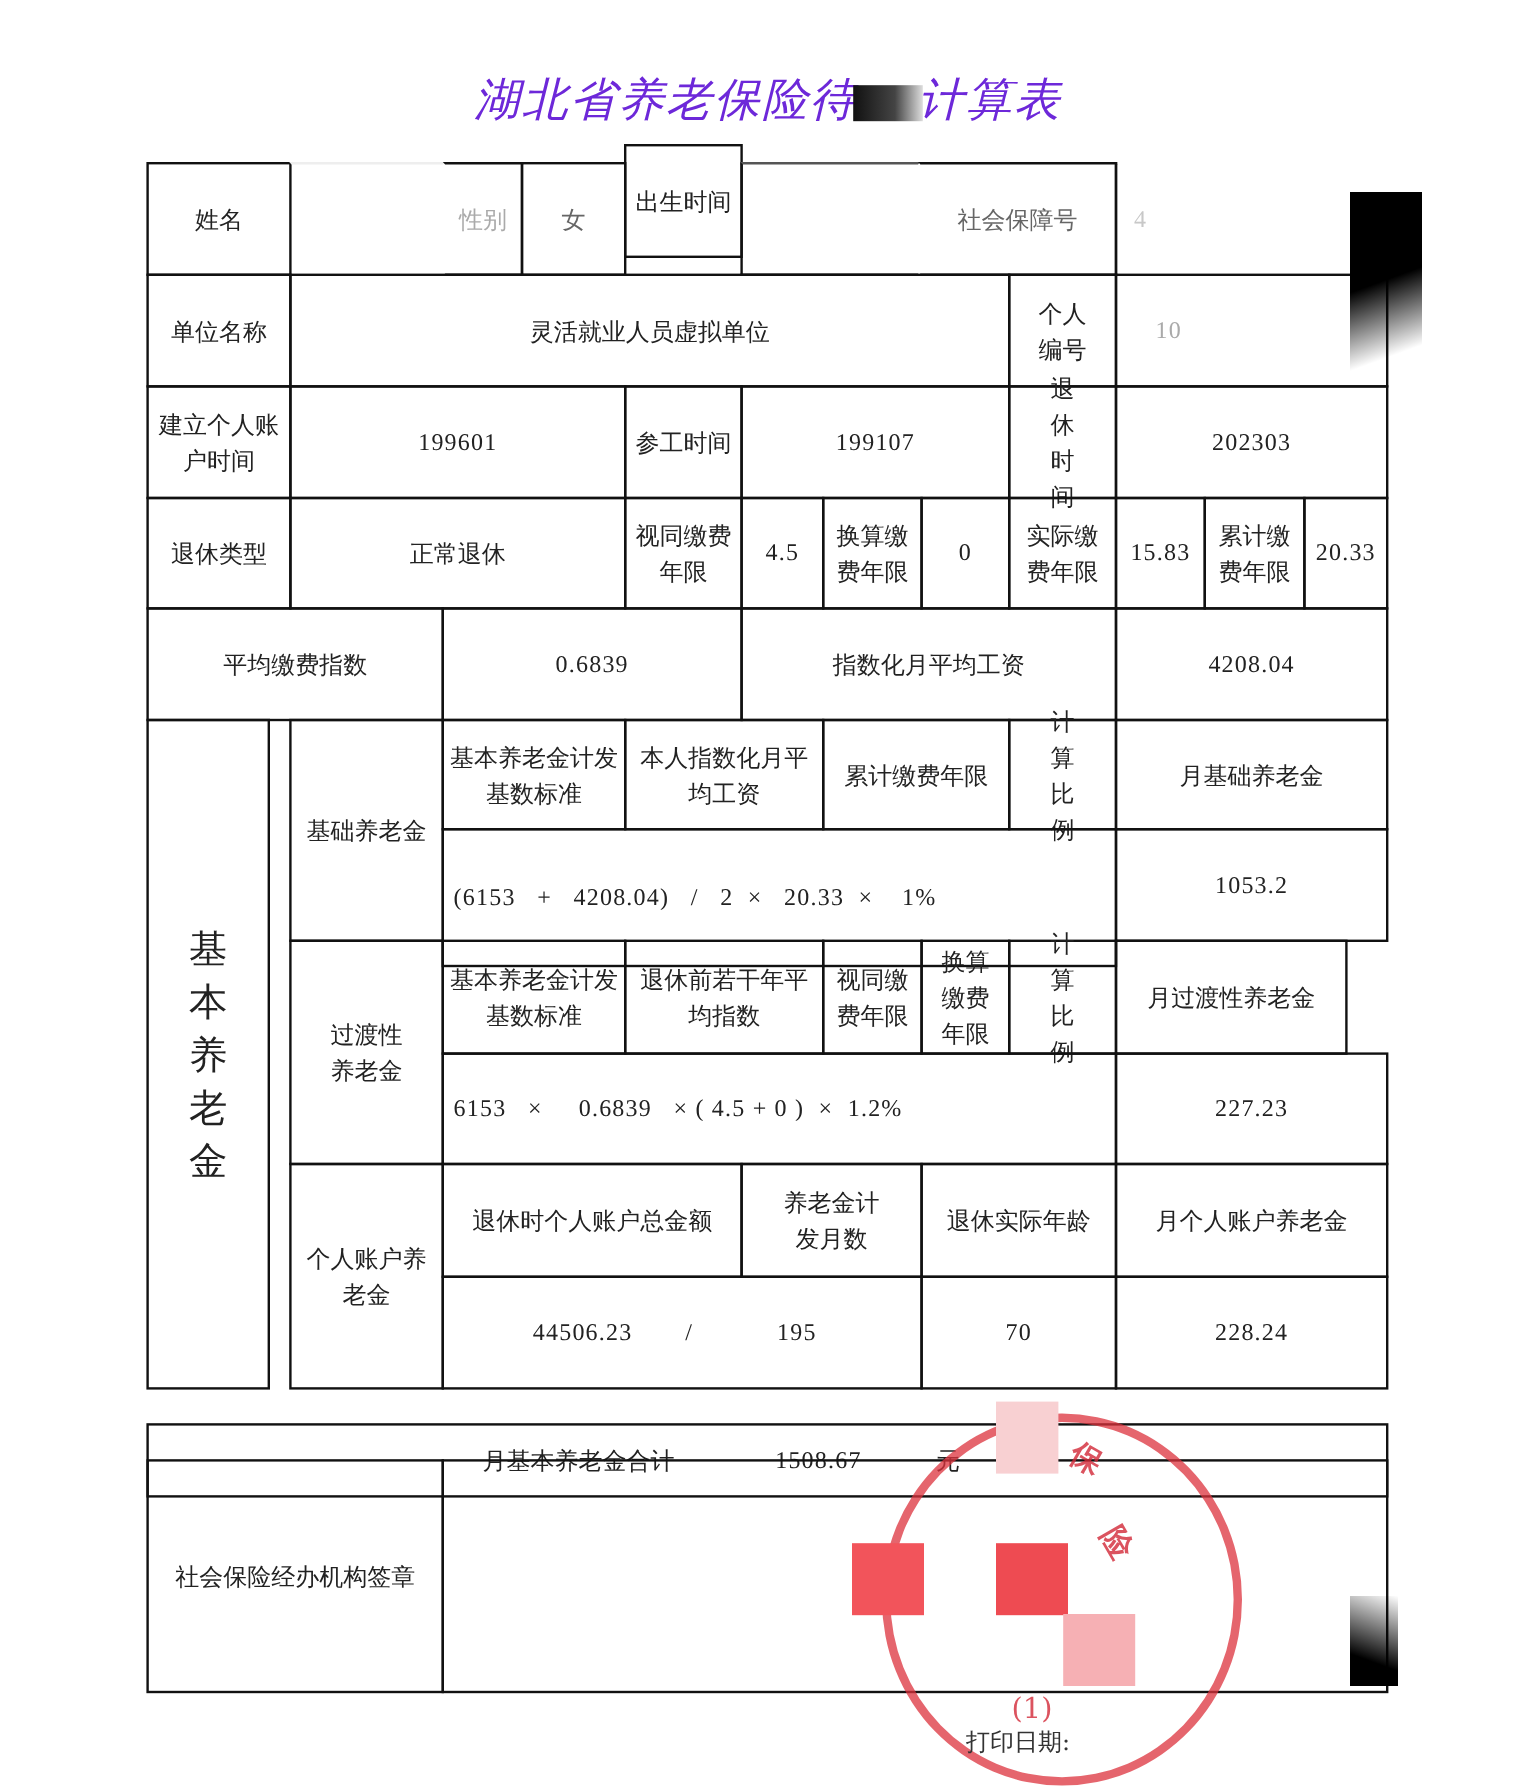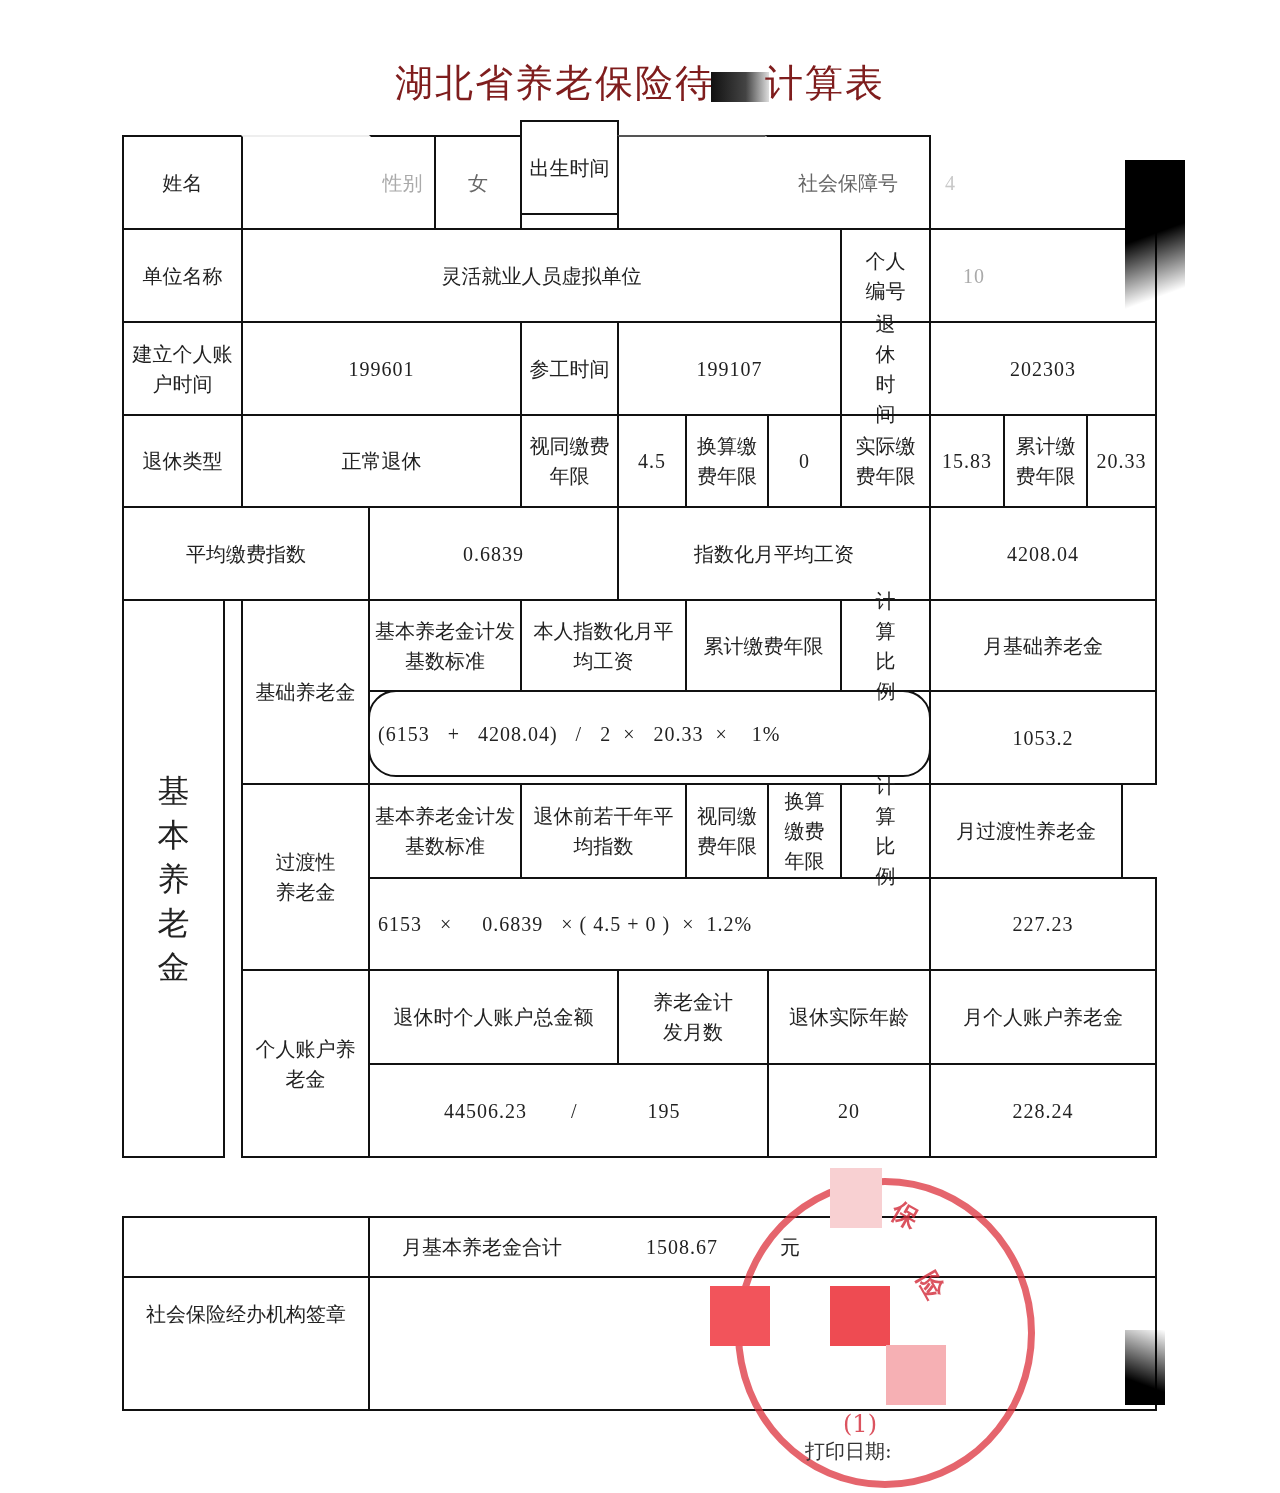--- a/index.html
+++ b/index.html
@@ -1,19 +1,19 @@
 <!DOCTYPE html>
 <html><head>
 <meta charset="utf-8">
 <style>
   html, body { margin:0; padding:0; background:#ffffff; }
   body { width:1280px; height:1493px; position:relative; overflow:hidden;
          font-family:"DejaVu Serif","Liberation Serif",serif; color:#222; }
   .title { position:absolute; left:0; top:58px; width:1280px; text-align:center;
-           font-size:38px; letter-spacing:2px; color:#7f1d1d; }
+           font-size:38px; letter-spacing:2px; color:#6d28d9;font-style:italic; }
   .title .redact { display:inline-block; width:58px; height:30px; vertical-align:middle;
            background:linear-gradient(90deg,#111 0%,#444 60%,#ddd 100%); margin:0 -4px; }
   .cell { position:absolute; box-sizing:border-box; border:2px solid #111;
           display:flex; align-items:center; justify-content:center; text-align:center;
           font-size:20px; line-height:30px; background:transparent; }
   .num { font-family:"Liberation Serif","DejaVu Serif",serif; font-size:20px; letter-spacing:1px; }
   .big { font-size:32px; line-height:44px; }
   .faint { color:#c8c8c8; }
   .redact-bar { position:absolute; background:linear-gradient(160deg,#000 0%,#000 45%,rgba(0,0,0,0) 80%); }
   .stamp { position:absolute; left:735px; top:1178px; width:300px; height:310px; border-radius:50%;
@@ -65,21 +65,21 @@
 <div class="cell num" style="left:929px;top:506px;width:228px;height:95px;">4208.04</div>
 
 <div class="cell big" style="left:122px;top:599px;width:103px;height:559px;padding:0 38px;">基本养老金</div>
 
 <div class="cell" style="left:241px;top:599px;width:129px;height:186px;">基础养老金</div>
 <div class="cell" style="left:368px;top:599px;width:154px;height:93px;padding:0 4px;">基本养老金计发基数标准</div>
 <div class="cell" style="left:520px;top:599px;width:167px;height:93px;padding:0 4px;">本人指数化月平均工资</div>
 <div class="cell" style="left:685px;top:599px;width:157px;height:93px;">累计缴费年限</div>
 <div class="cell" style="left:840px;top:599px;width:91px;height:93px;padding:0 24px;">计算比例</div>
 <div class="cell" style="left:929px;top:599px;width:228px;height:93px;">月基础养老金</div>
-<div class="cell num formula" style="left:368px;top:690px;width:563px;height:87px;border-radius:28px;">(6153   +   4208.04)   /   2  ×   20.33  ×    1%</div>
+<div class="cell num formula" style="left:368px;top:690px;width:563px;height:116px;">(6153   +   4208.04)   /   2  ×   20.33  ×    1%</div>
 <div class="cell num" style="left:929px;top:690px;width:228px;height:95px;">1053.2</div>
 
 <div class="cell" style="left:241px;top:783px;width:129px;height:188px;padding:0 26px;">过渡性养老金</div>
 <div class="cell" style="left:368px;top:783px;width:154px;height:96px;padding:0 4px;">基本养老金计发基数标准</div>
 <div class="cell" style="left:520px;top:783px;width:167px;height:96px;padding:0 4px;">退休前若干年平均指数</div>
 <div class="cell" style="left:685px;top:783px;width:84px;height:96px;padding:0 4px;">视同缴费年限</div>
 <div class="cell" style="left:767px;top:783px;width:75px;height:96px;padding:0 14px;">换算缴费年限</div>
 <div class="cell" style="left:840px;top:783px;width:91px;height:96px;padding:0 24px;">计算比例</div>
 <div class="cell" style="left:929px;top:783px;width:194px;height:96px;">月过渡性养老金</div>
 <div class="cell num formula" style="left:368px;top:877px;width:563px;height:94px;">6153   ×     0.6839   × ( 4.5 + 0 )  ×  1.2%</div>
@@ -88,24 +88,24 @@
 <div class="cell" style="left:241px;top:969px;width:129px;height:189px;padding:0 6px;">个人账户养老金</div>
 <div class="cell" style="left:368px;top:969px;width:251px;height:96px;">退休时个人账户总金额</div>
 <div class="cell" style="left:617px;top:969px;width:152px;height:96px;padding:0 34px;">养老金计发月数</div>
 <div class="cell" style="left:767px;top:969px;width:164px;height:96px;">退休实际年龄</div>
 <div class="cell" style="left:929px;top:969px;width:228px;height:96px;">月个人账户养老金</div>
 <div class="cell num" style="left:368px;top:1063px;width:401px;height:95px;justify-content:flex-start;">
   <span style="margin-left:74px;">44506.23</span>
   <span style="margin-left:44px;">/</span>
   <span style="margin-left:70px;">195</span>
 </div>
-<div class="cell num" style="left:767px;top:1063px;width:164px;height:95px;">20</div>
+<div class="cell num" style="left:767px;top:1063px;width:164px;height:95px;">70</div>
 <div class="cell num" style="left:929px;top:1063px;width:228px;height:95px;">228.24</div>
 
-<div class="cell" style="left:122px;top:1216px;width:1035px;height:62px;justify-content:flex-start;">
+<div class="cell" style="left:122px;top:1186px;width:1035px;height:62px;justify-content:flex-start;">
   <span style="margin-left:278px;">月基本养老金合计</span>
   <span class="num" style="margin-left:84px;">1508.67</span>
   <span style="margin-left:62px;">元</span>
 </div>
 
 <div class="cell" style="left:122px;top:1216px;width:248px;height:195px;">社会保险经办机构签章</div>
 <div class="cell" style="left:368px;top:1216px;width:789px;height:195px;"></div>
 
 <div class="redact-bar" style="left:1125px;top:160px;width:60px;height:165px;"></div>
 <div class="redact-bar" style="left:1125px;top:1330px;width:40px;height:75px;background:linear-gradient(200deg,rgba(0,0,0,0) 0%,#000 70%);"></div>

